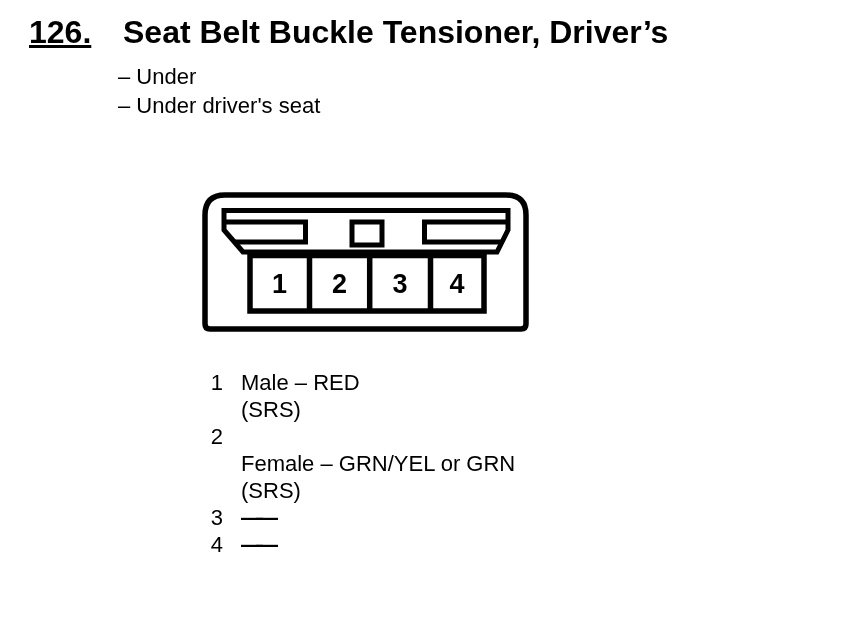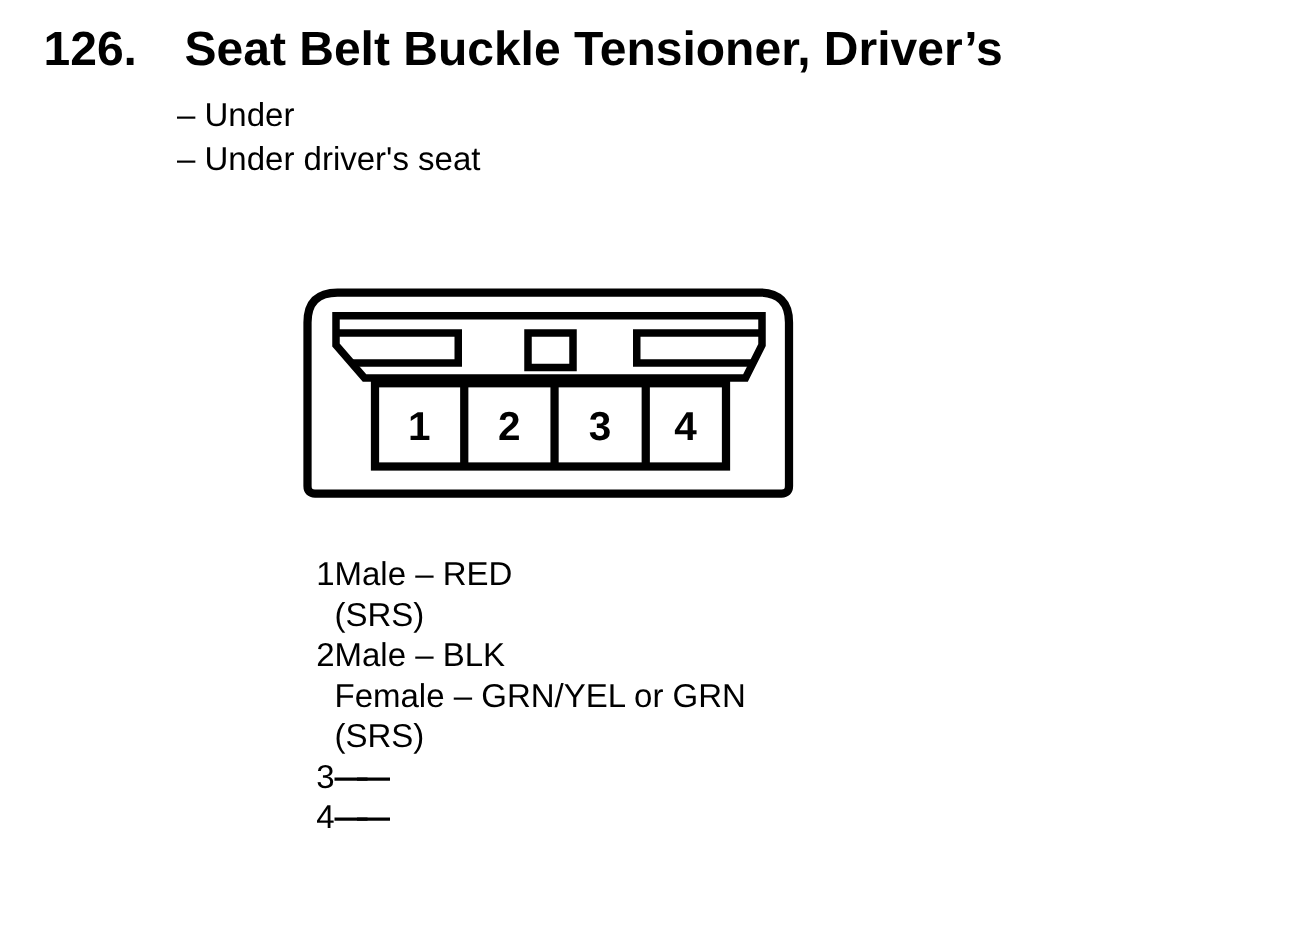--- a/index.html
+++ b/index.html
@@ -17,20 +17,21 @@
     left: 29px;
     top: 16px;
     font-size: 32px;
     font-weight: bold;
     line-height: 1;
     white-space: nowrap;
   }
   .title-num {
     display: inline-block;
     width: 94px;
+    text-decoration: underline;
   }
   .notes {
     position: absolute;
     left: 118px;
     top: 62px;
     font-size: 22px;
     line-height: 29px;
     white-space: nowrap;
   }
   .connector-svg {
@@ -58,21 +59,21 @@
     font-size: 22px;
     line-height: 27px;
   }
   .pin-row { display: flex; }
   .pin-num {
     flex: none;
     width: 18px;
     text-align: right;
   }
   .pin-text {
-    margin-left: 0;
+    margin-left: 18px;
     white-space: nowrap;
   }
   .nc {
     font-weight: bold;
     letter-spacing: -0.32em;
   }
 </style>
 </head>
 <body>
 
@@ -117,21 +118,20 @@
     </div>
     <div class="pin-row">
       <span class="pin-num"></span>
     </div>
     <div class="pin-row">
       <span class="pin-num"></span>
       <span class="pin-text">(SRS)</span>
     </div>
     <div class="pin-row">
       <span class="pin-num">2</span>
-      <span class="pin-text">Male – BLK</span>
     </div>
     <div class="pin-row">
       <span class="pin-num"></span>
       <span class="pin-text">Female – GRN/YEL or GRN</span>
     </div>
     <div class="pin-row">
       <span class="pin-num"></span>
       <span class="pin-text">(SRS)</span>
     </div>
     <div class="pin-row">

